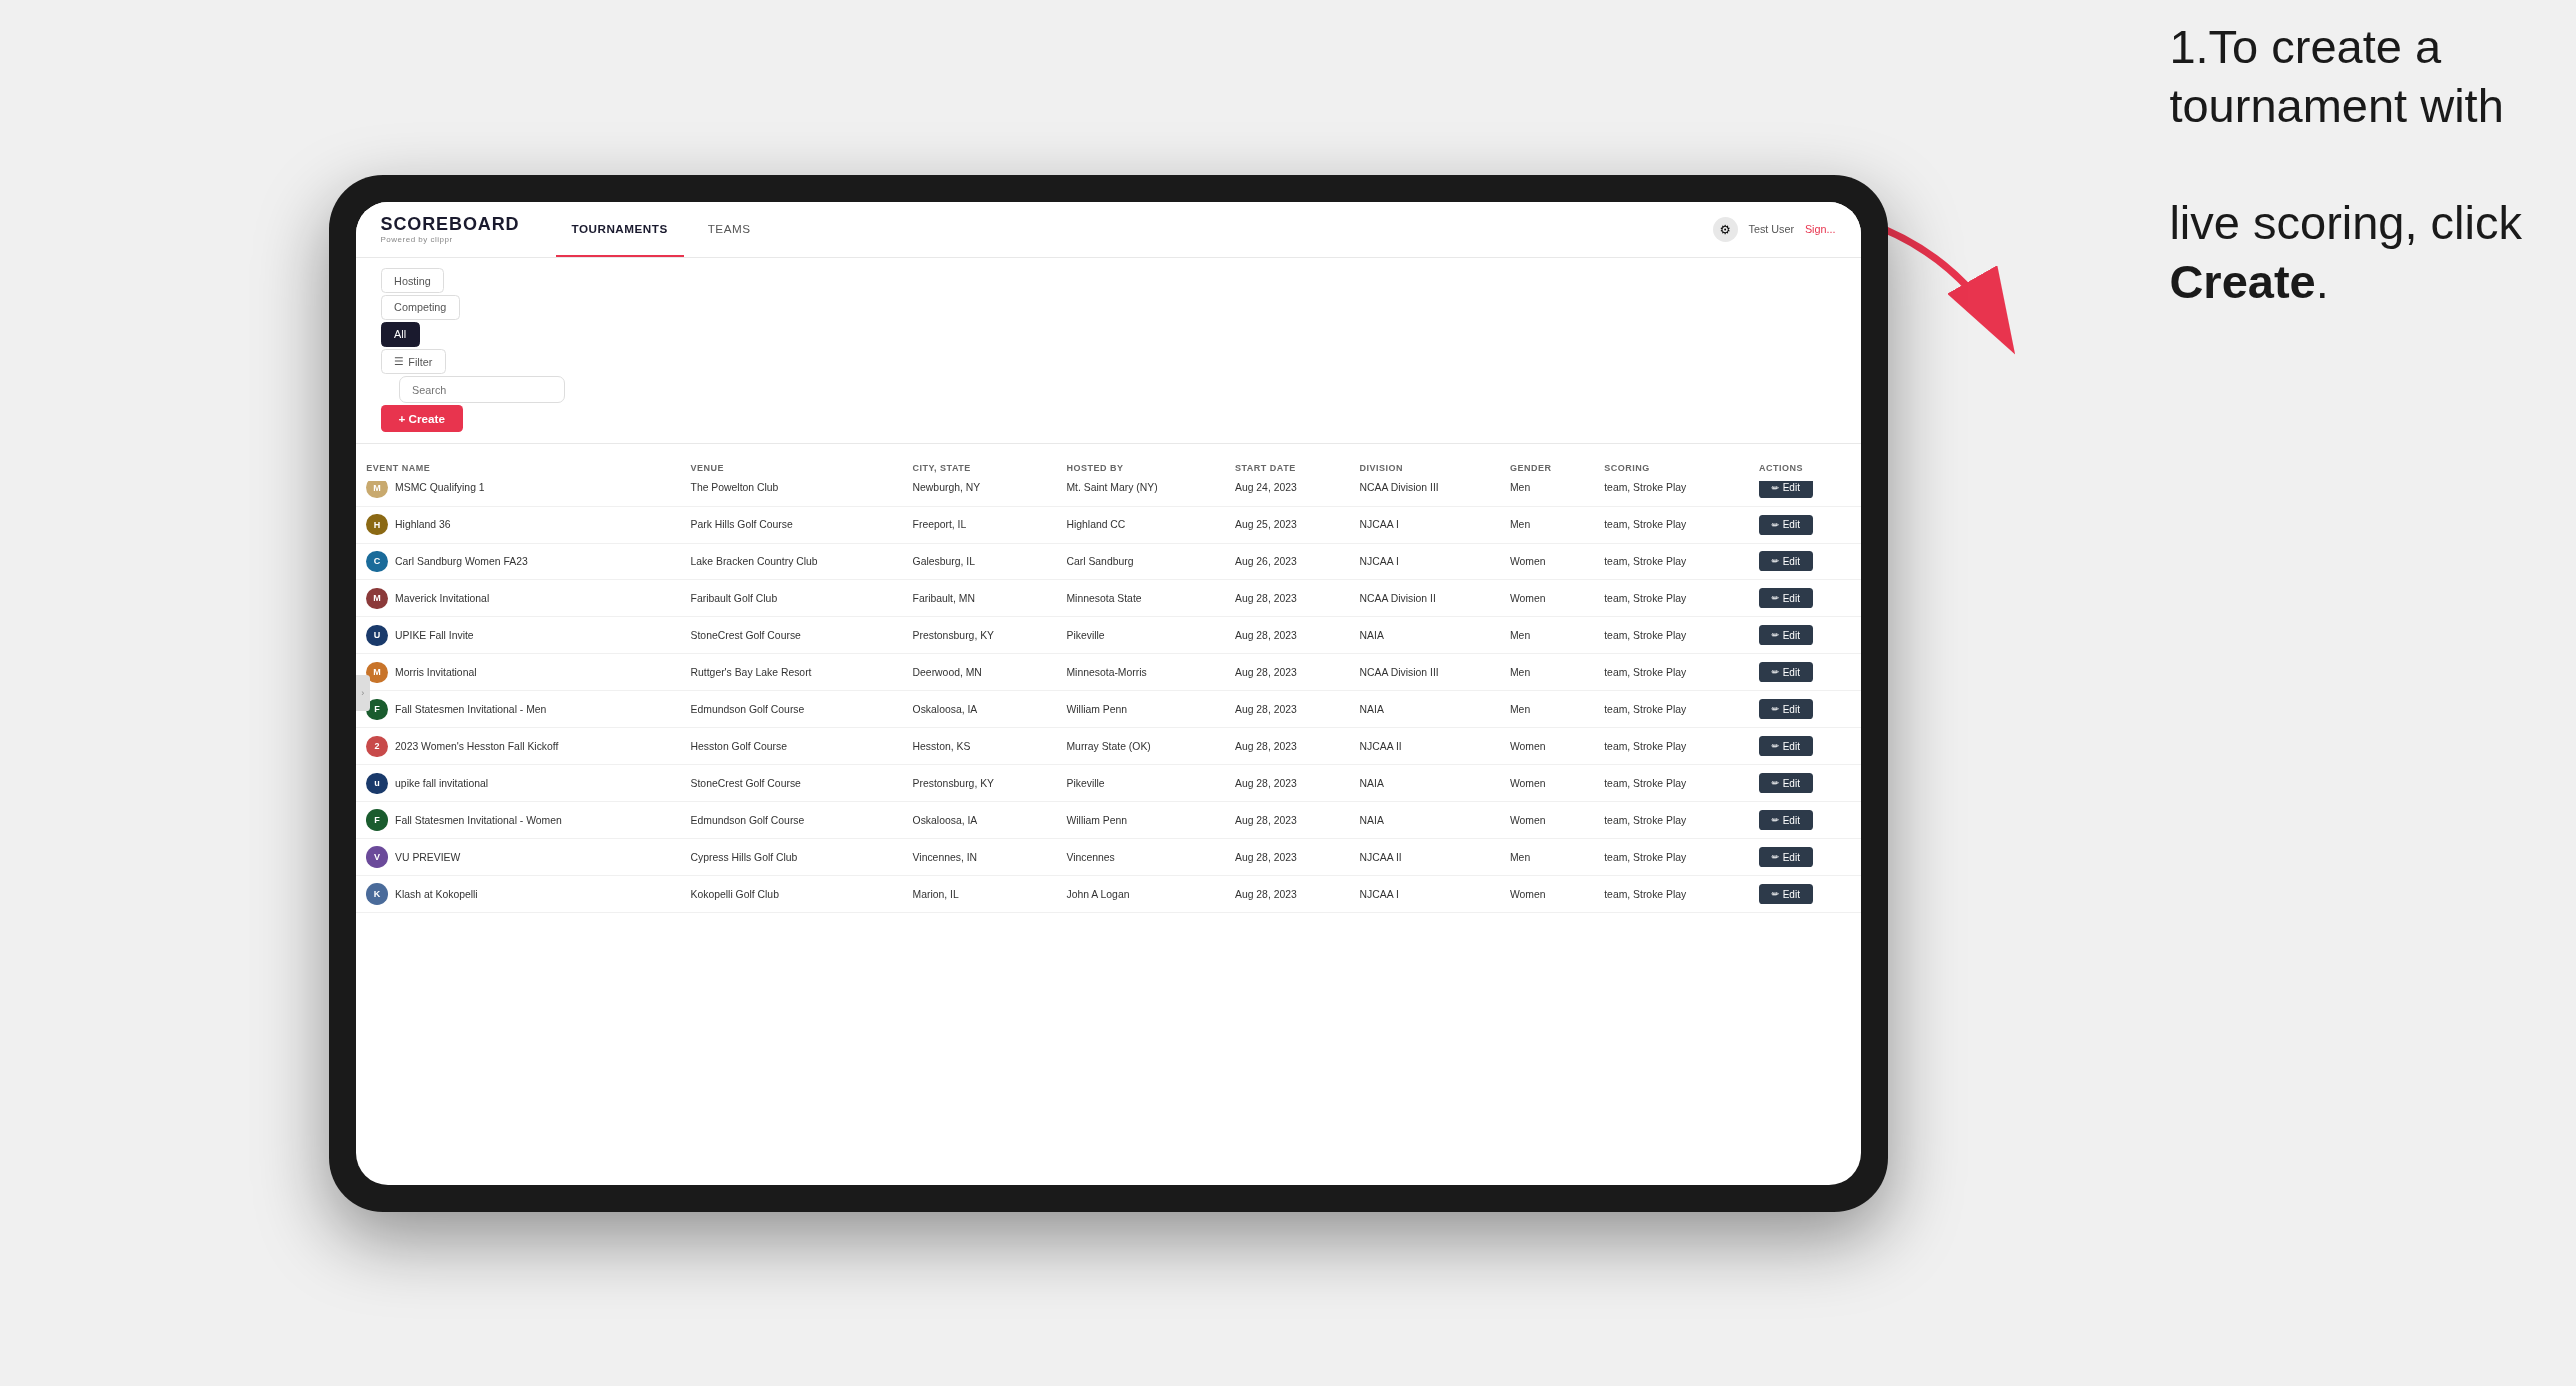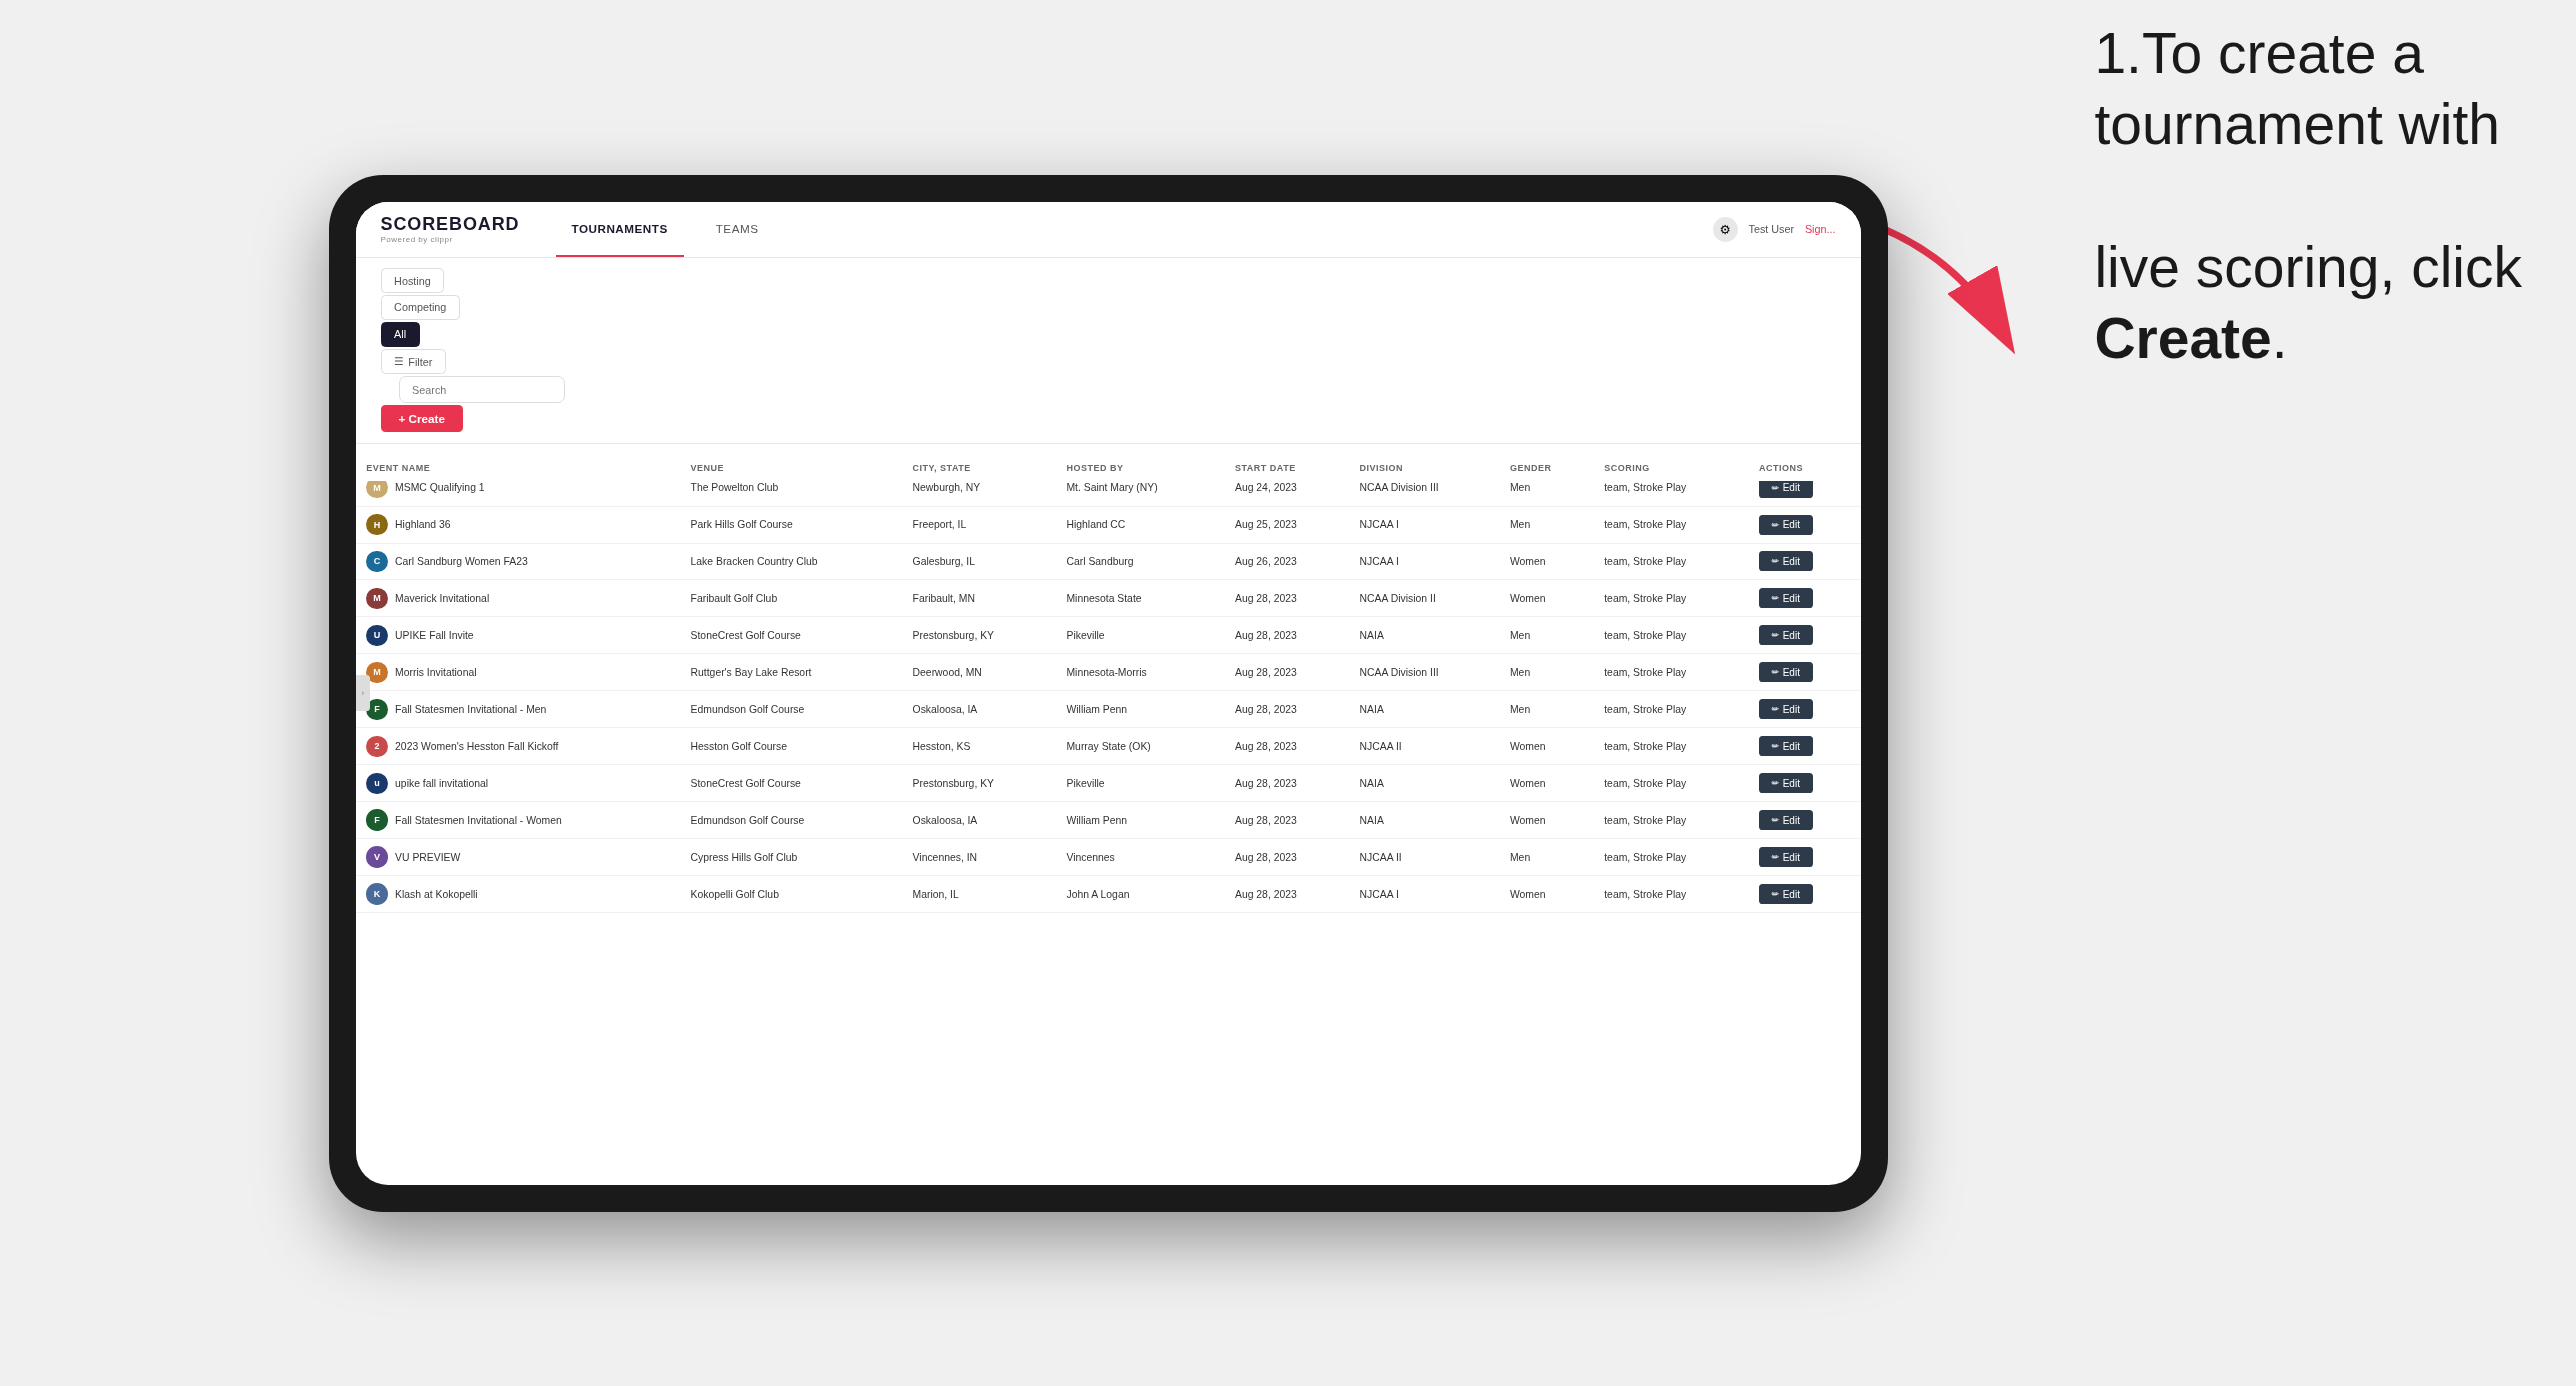--- a/index.html
+++ b/index.html
@@ -12,21 +12,21 @@
       align-items: center;
       justify-content: center;
       position: relative;
     }
 
     
     .annotation {
       position: absolute;
       top: 18px;
       right: 54px;
-      font-size: 57px;
+      font-size: 47px;
       line-height: 1.25;
       color: #1a1a1a;
       max-width: 523px;
       text-align: left;
     }
     .annotation strong {
       font-weight: 900;
     }
 
     
@@ -86,21 +86,21 @@
       letter-spacing: 0.9px;
       text-transform: uppercase;
     }
     .logo-subtitle {
       font-size: 8px;
       color: #888;
       letter-spacing: 0.5px;
     }
     .nav-tabs {
       display: flex;
-      gap: 16px;
+      gap: 8px;
       margin-right: auto;
     }
     .nav-tab {
       padding: 0 16px;
       height: 56px;
       display: flex;
       align-items: center;
       font-size: 11.7px;
       font-weight: 400;
       color: #555;

